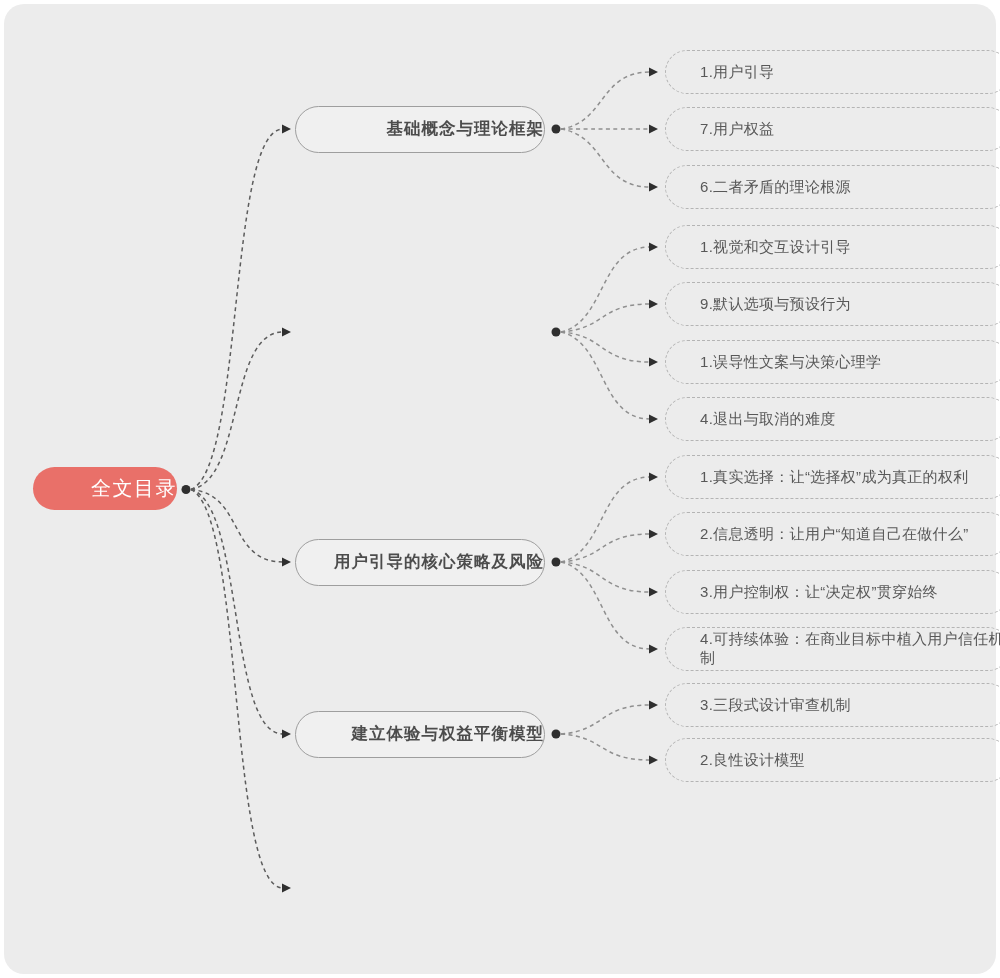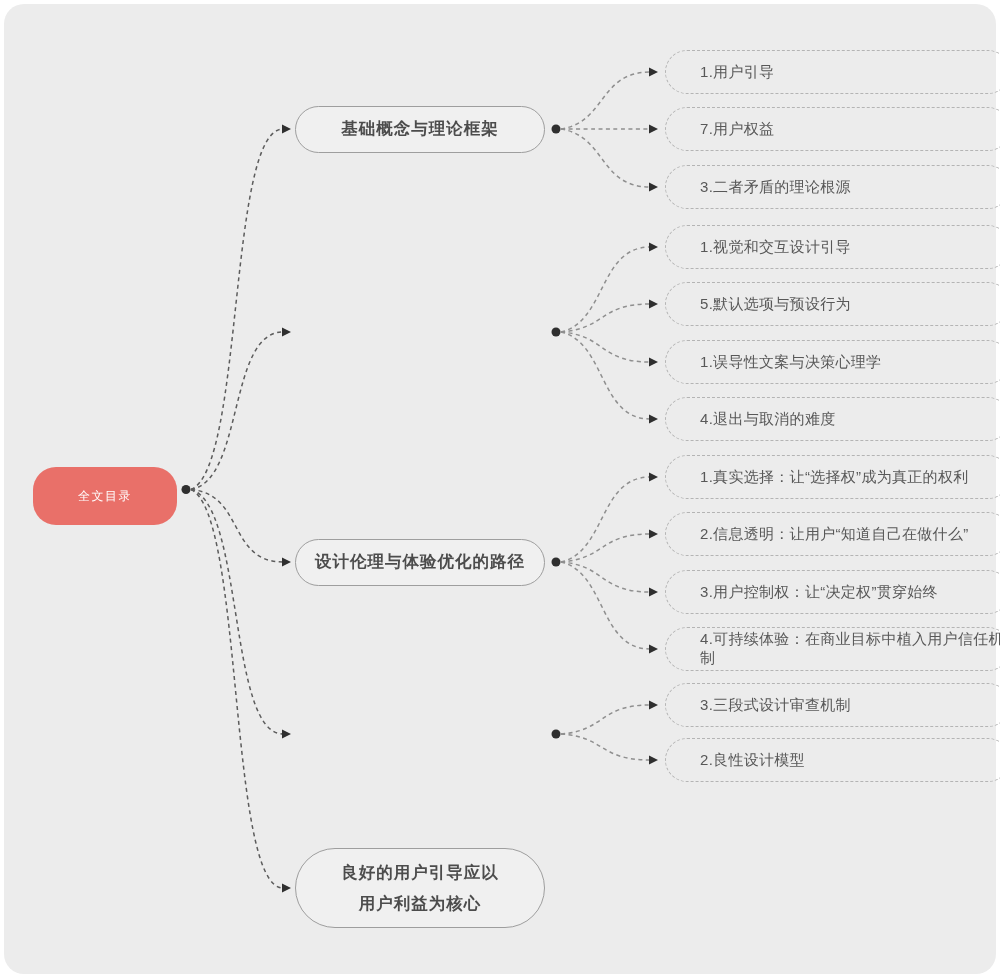--- a/index.html
+++ b/index.html
@@ -9,27 +9,27 @@
   }
   #stage{position:relative;width:1000px;height:978px;overflow:hidden;}
   #canvas-bg{
     position:absolute;left:4px;top:4px;right:4px;bottom:4px;
     background:var(--canvas-bg,#ececec);border-radius:20px;
   }
   #links{position:absolute;left:0;top:0;width:1000px;height:978px;}
   .lnk{fill:none;stroke:var(--connector,#8f8f8f);stroke-width:1.5;stroke-dasharray:4 3.5;}
   .root-lnk{stroke:#5c5c5c;}
   .node{
-    position:absolute;display:flex;align-items:center;justify-content:center;
+    position:absolute;display:flex;align-items:center;justify-content:flex-end;
     box-sizing:border-box;cursor:default;
   }
   .root-node{
-    left:33px;top:467px;width:144px;height:58px;border-radius:23px;
+    left:33px;top:467px;width:144px;height:43px;border-radius:23px;
     background:var(--root-fill,#e97069);color:#ffffff;
-    font-size:12px;letter-spacing:1.5px;
+    font-size:20px;letter-spacing:1.5px;
   }
   .branch{
     left:295px;width:250px;height:47px;border-radius:24px;
     border:1.5px solid var(--branch-border,#9e9e9e);
     background:#f0f0f0;color:#4c4c4c;
     font-size:16.5px;font-weight:600;letter-spacing:1px;
   }
   .branch.tall{
     height:80px;border-radius:40px;text-align:center;
     white-space:pre-line;line-height:31px;
@@ -93,42 +93,41 @@
     </svg>
 
   <div class="node root-node">
     <span class="node-label">全文目录</span>
   </div>
 
   <div class="node branch" style="top:105.5px">
     <span class="node-label">基础概念与理论框架</span>
   </div>
   <div class="node branch" style="top:538.5px">
-    <span class="node-label">设计伦理与体验优化的路径</span>
+    <span class="node-label">用户引导的核心策略及风险</span>
   </div>
-  <div class="node branch tall" style="top:848px">
-    <span class="node-label">良好的用户引导应以
-用户利益为核心</span>
+  <div class="node branch" style="top:710.5px">
+    <span class="node-label">建立体验与权益平衡模型</span>
   </div>
 
   <div class="node leaf" style="top:50px">
     <span class="node-label">1.用户引导</span>
   </div>
   <div class="node leaf" style="top:107px">
     <span class="node-label">7.用户权益</span>
   </div>
   <div class="node leaf" style="top:165px">
-    <span class="node-label">3.二者矛盾的理论根源</span>
+    <span class="node-label">6.二者矛盾的理论根源</span>
   </div>
 
   <div class="node leaf" style="top:225px">
     <span class="node-label">1.视觉和交互设计引导</span>
   </div>
   <div class="node leaf" style="top:282px">
-    <span class="node-label">5.默认选项与预设行为</span>
+    <span class="node-label">9.默认选项与预设行为</span>
   </div>
   <div class="node leaf" style="top:340px">
     <span class="node-label">1.误导性文案与决策心理学</span>
   </div>
   <div class="node leaf" style="top:397px">
     <span class="node-label">4.退出与取消的难度</span>
   </div>
 
   <div class="node leaf" style="top:455px">
     <span class="node-label">1.真实选择：让“选择权”成为真正的权利</span>

